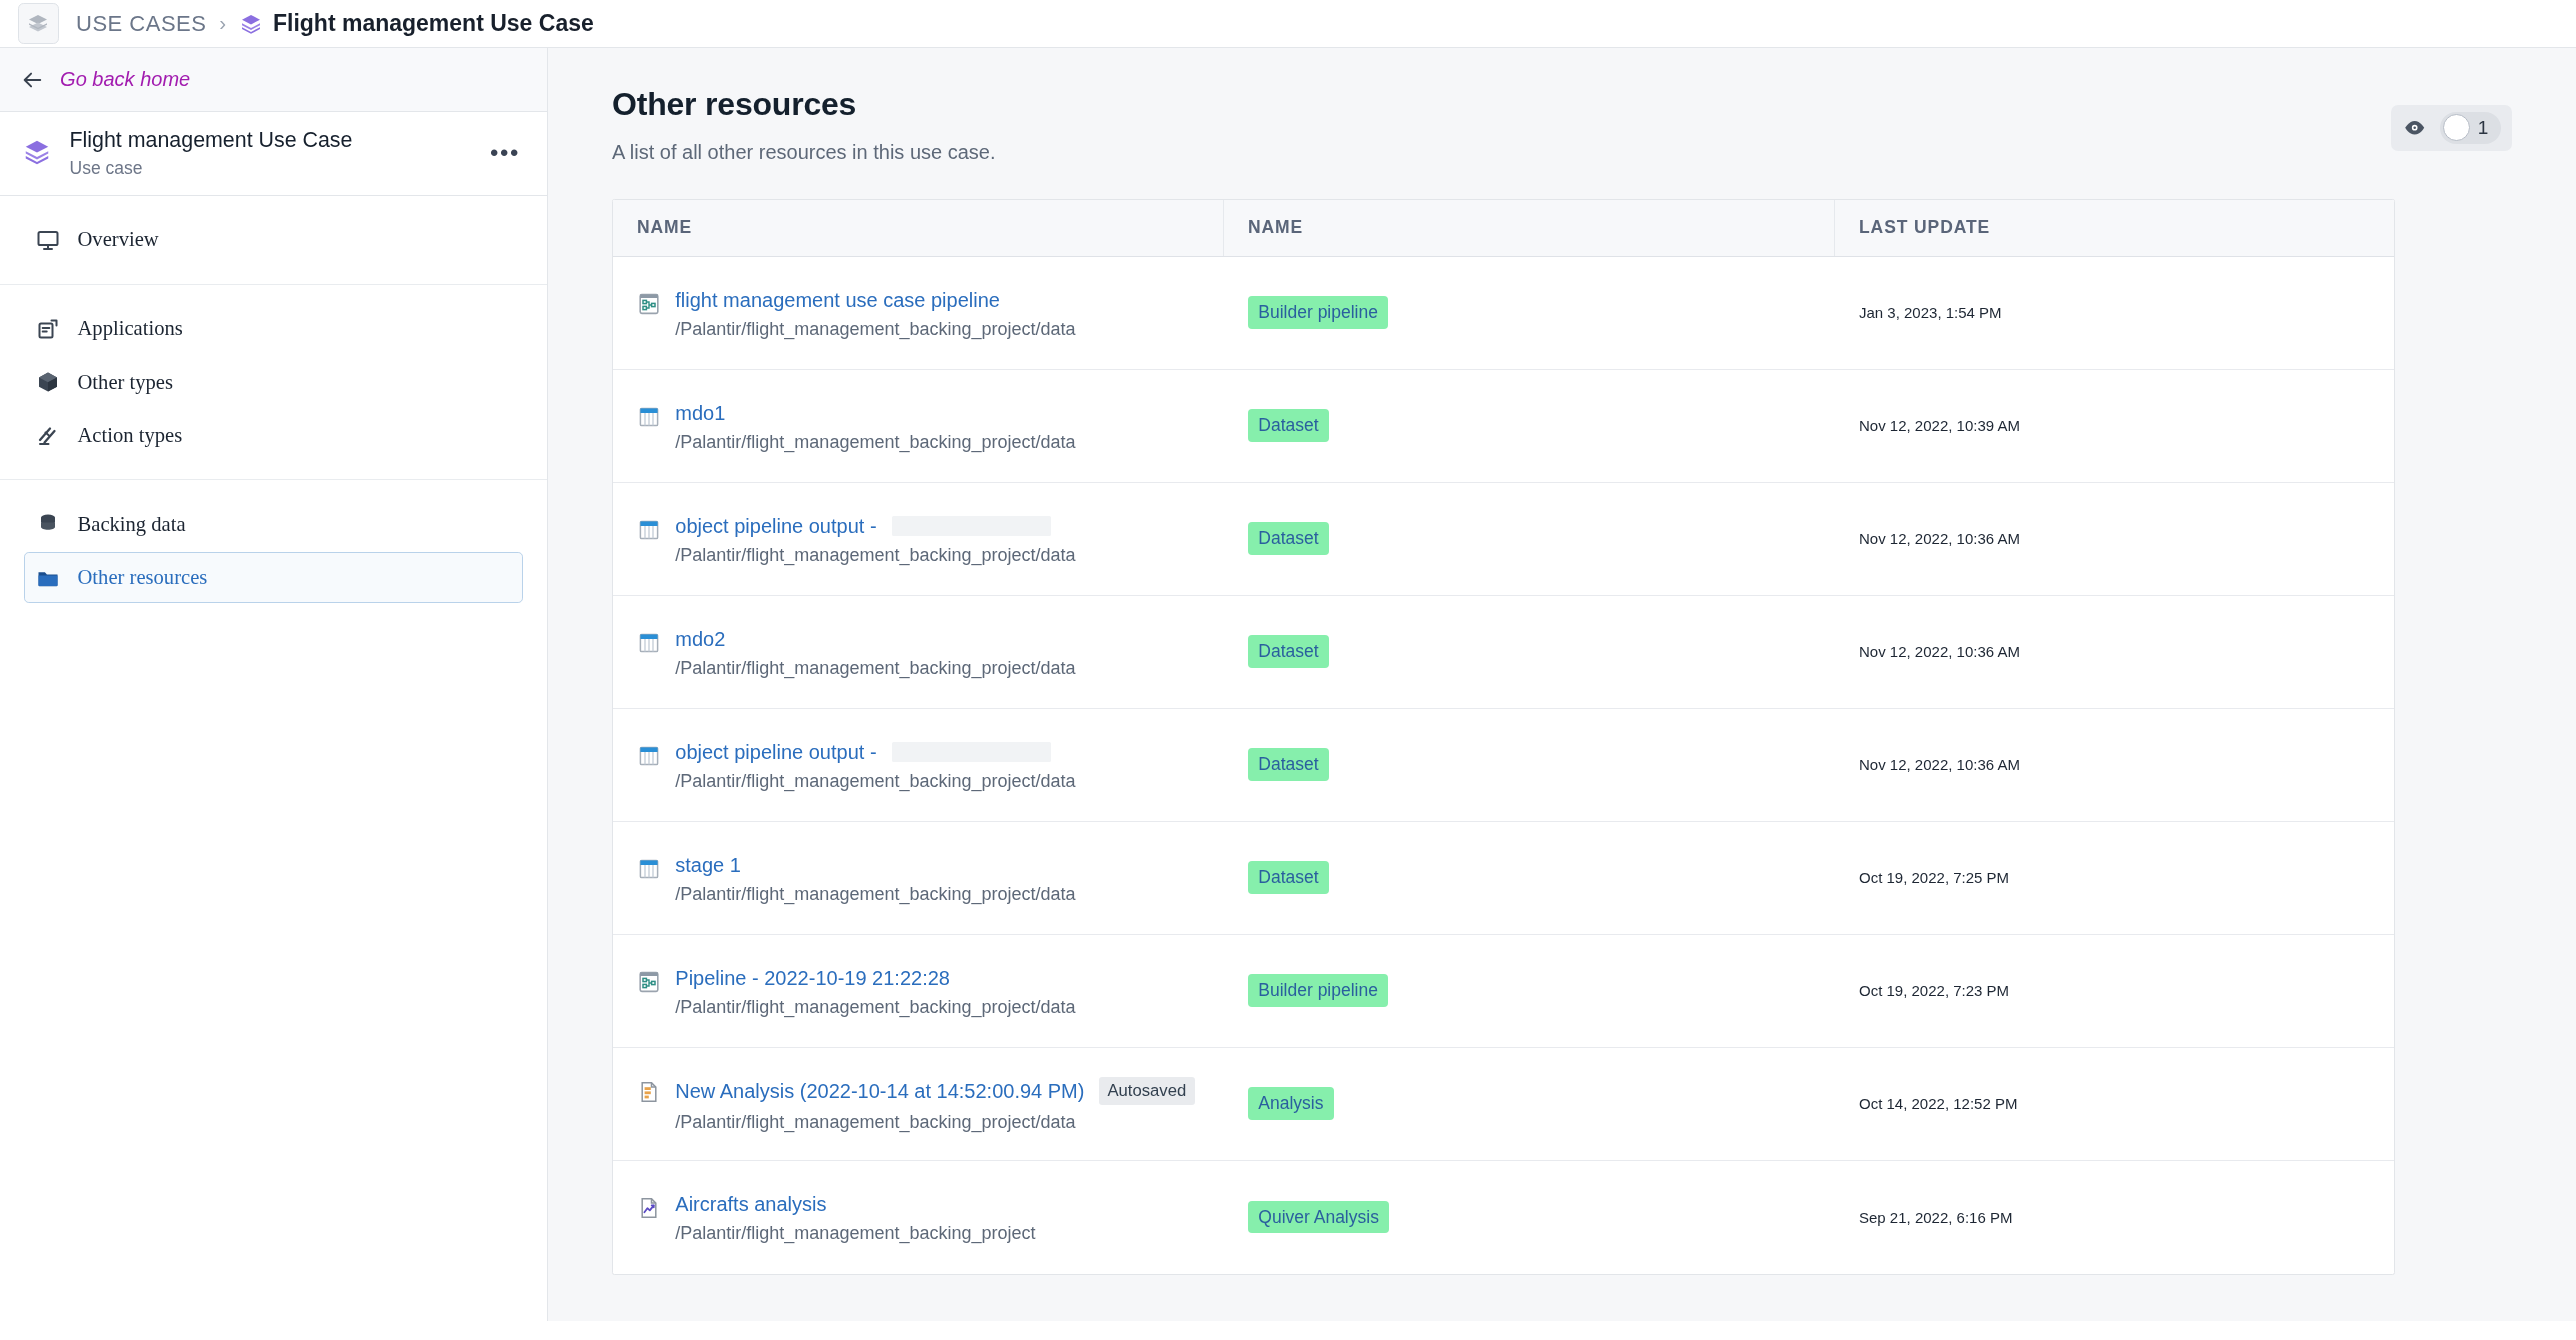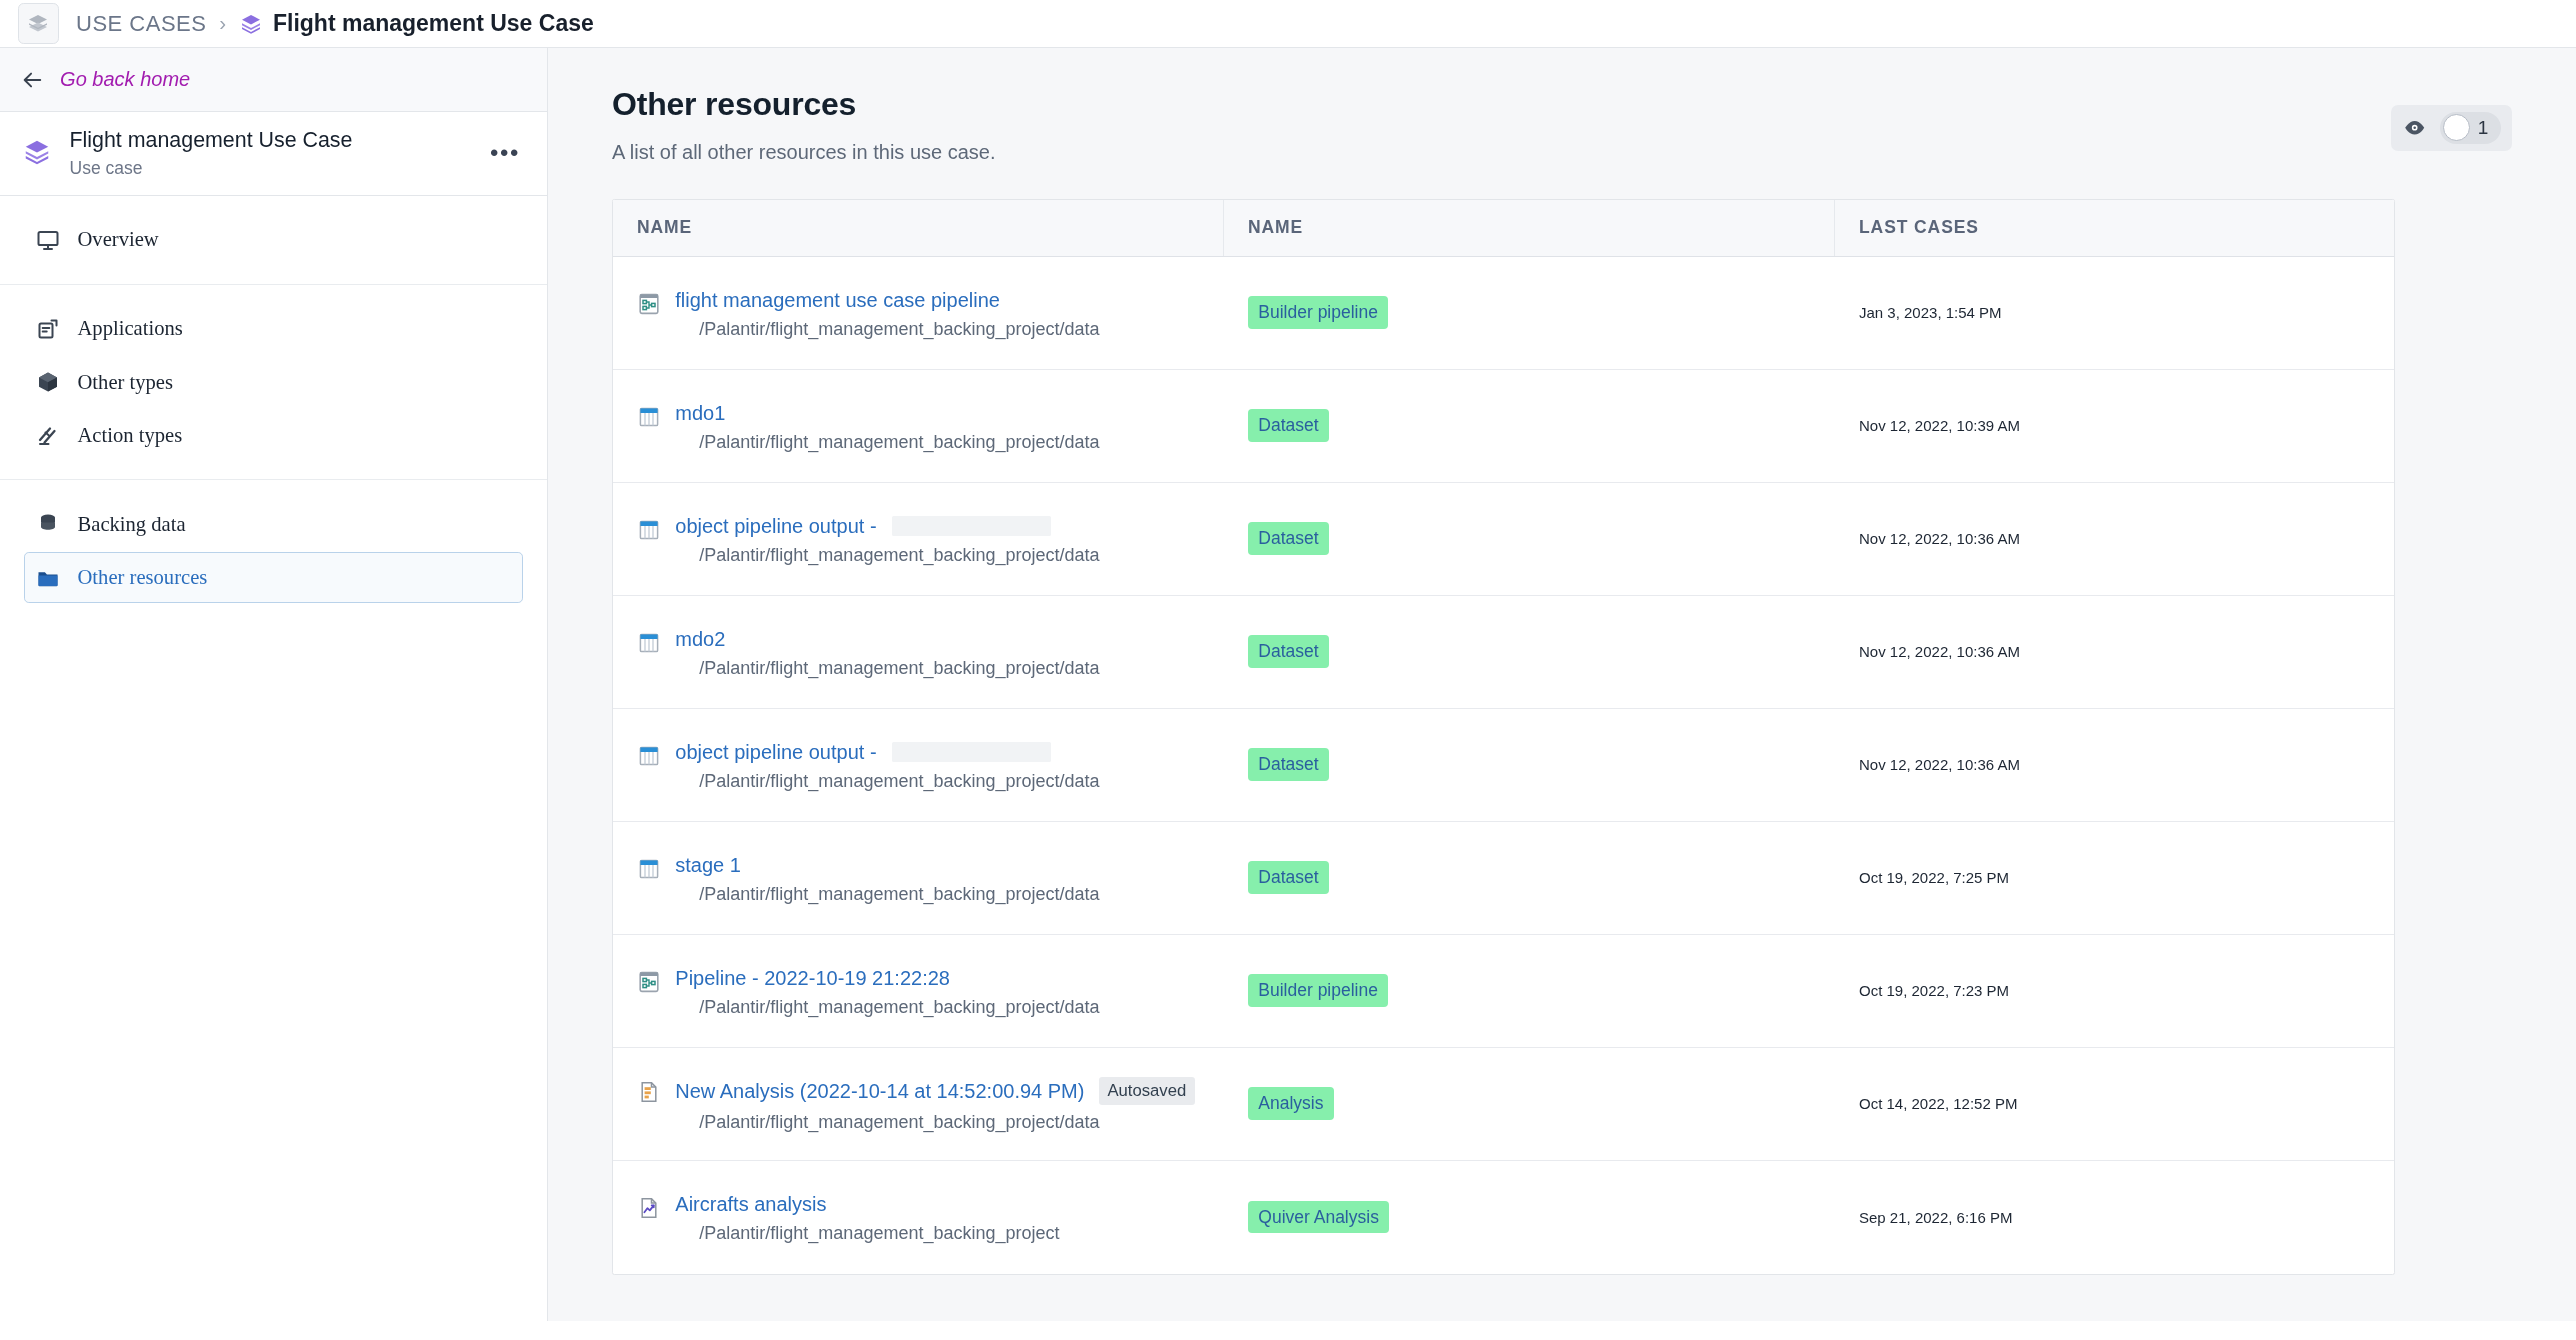--- a/index.html
+++ b/index.html
@@ -209,21 +209,20 @@
     background: #e9ebee;
     border-radius: 3.2px;
     padding: 4px 8.7px;
     white-space: nowrap;
   }
   .res-path {
     font-size: 18px;
     color: #5d6878;
     margin-top: 7.1px;
     white-space: nowrap;
-    margin-left: 24px;
   }
   .badge {
     font-size: 17.5px;
     color: #2a5f9e;
     background: #86efac;
     border-radius: 4px;
     padding: 5.6px 10.3px;
     white-space: nowrap;
   }
   .date-txt { font-size: 15px; color: #1d2633; white-space: nowrap; }
@@ -353,21 +352,21 @@
           <span class="viewers-av"></span>
           <span class="viewers-count">1</span>
         </span>
       </div>
     </div>
 
     <div class="table">
       <div class="thead">
         <div class="th col-name">NAME</div>
         <div class="th col-type">NAME</div>
-        <div class="th col-date">LAST CASES</div>
+        <div class="th col-date">LAST UPDATE</div>
       </div>
       <div id="tbody">
           <div class="trow">
             <div class="td col-name">
               <div class="res">
                 <span class="res-ico"><svg width="24" height="24" viewBox="0 0 24 24">
                     <rect x="3.2" y="2.6" width="17.6" height="18.8" rx="1.6" fill="#ffffff" stroke="#9aa3ae" stroke-width="1.6"></rect>
                     <rect x="3.2" y="2.6" width="17.6" height="3.4" fill="#8d99a6"></rect>
                     <rect x="6" y="8.4" width="3.4" height="3.2" fill="none" stroke="#2f8f85" stroke-width="1.5"></rect>
                     <rect x="6" y="14.4" width="3.4" height="3.2" fill="none" stroke="#2f8f85" stroke-width="1.5"></rect>

